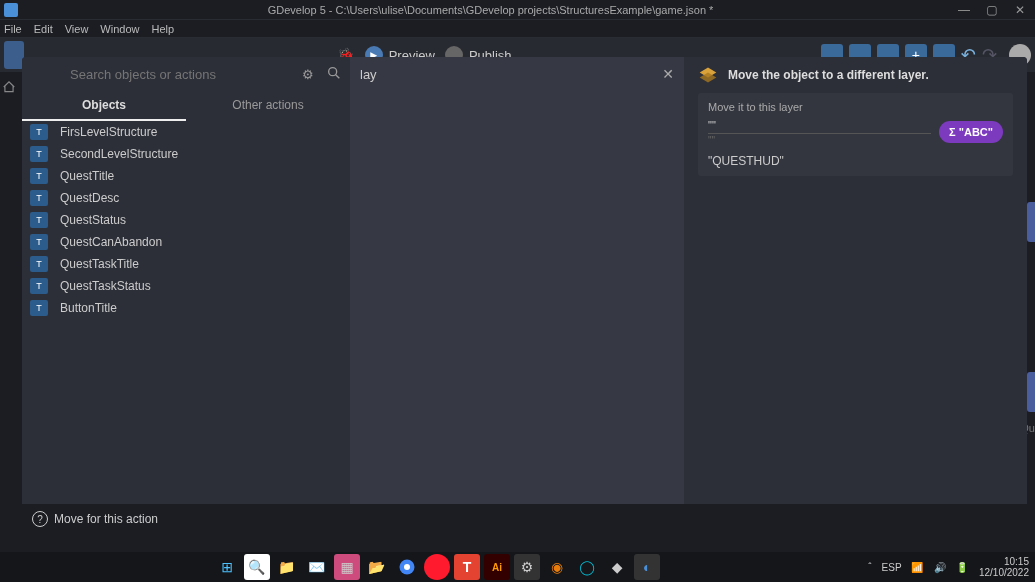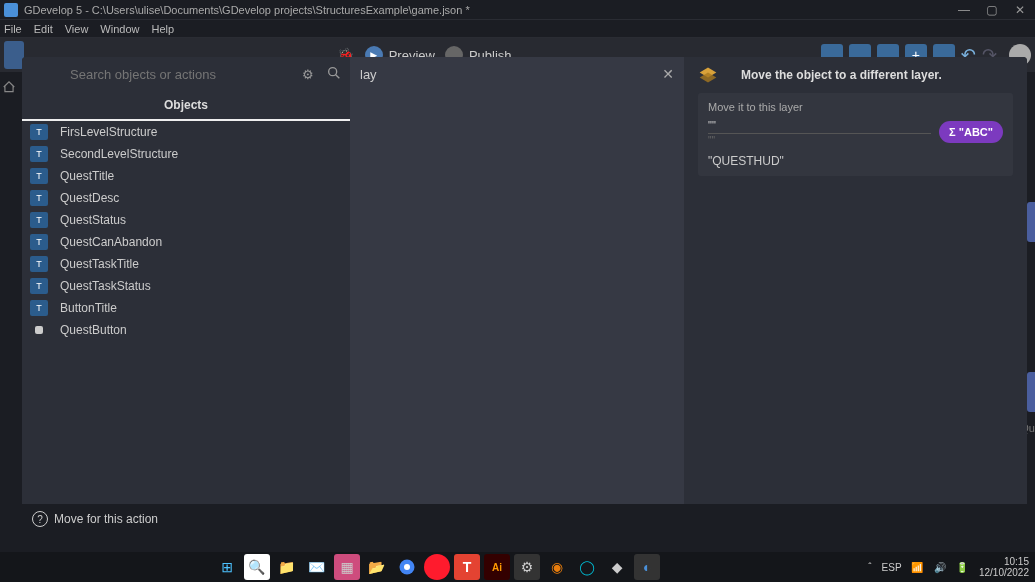--- a/index.html
+++ b/index.html
@@ -1,19 +1,19 @@
 <!DOCTYPE html>
 <html><head>
   <meta charset="utf-8">
   <style>
     * { margin: 0; padding: 0; box-sizing: border-box; }
     body { font-family: -apple-system, BlinkMacSystemFont, "Segoe UI", Arial, sans-serif; background: #1b1d23; color: #cccccc; width: 1035px; height: 582px; overflow: hidden; font-size: 13px; }
     
     
-    .titlebar { height: 20px; background: #1b1d23; display: flex; align-items: center; padding: 0 4px; border-bottom: 1px solid #2a2c33; }
+    .titlebar { height: 20px; background: #1b1d23; display: flex; align-items: center; padding: 0 4px; border-bottom: 1px solid #2a2c33; text-align: center; }
     .titlebar-icon { width: 14px; height: 14px; margin-right: 6px; background: #4a90d9; border-radius: 2px; }
     .titlebar-text { font-size: 11px; color: #aaaaaa; flex: 1; }
     .win-controls { display: flex; gap: 14px; margin-right: 4px; }
     .win-btn { width: 14px; height: 14px; display: flex; align-items: center; justify-content: center; color: #999; font-size: 12px; cursor: pointer; }
     
     
     .menubar { height: 18px; background: #1b1d23; display: flex; align-items: center; padding: 0 4px; gap: 12px; border-bottom: 1px solid #2a2c33; }
     .menubar-item { font-size: 11px; color: #bbb; cursor: pointer; }
     
     
@@ -61,21 +61,21 @@
     .action-item.selected { background: #565968; }
     .action-icon { width: 22px; height: 22px; flex-shrink: 0; display: flex; align-items: center; justify-content: center; }
     .action-icon svg { width: 18px; height: 18px; }
     .action-txt { display: flex; flex-direction: column; }
     .action-title { font-size: 12px; color: #ddd; }
     .action-sub { font-size: 11px; color: #888; }
     .highlight { color: #ddd; text-decoration: underline; }
     
     
     .right-panel { flex: 1; background: #2c2f38; padding: 8px 14px; }
-    .rp-header { display: flex; align-items: center; gap: 23px; margin-bottom: 8px; }
+    .rp-header { display: flex; align-items: center; gap: 10px; margin-bottom: 8px; }
     .rp-icon { width: 20px; height: 20px; }
     .rp-title { font-size: 12px; color: #ddd; font-weight: 600; }
     .rp-box { background: #33363f; border-radius: 3px; padding: 8px 10px; position: relative; }
     .rp-label { font-size: 11px; color: #aaa; margin-bottom: 4px; }
     .rp-field { display: flex; align-items: center; gap: 8px; }
     .rp-input-wrap { flex: 1; }
     .rp-input { width: 100%; background: transparent; border: none; border-bottom: 1px solid #555; color: #ccc; font-size: 11px; outline: none; padding: 2px 0; }
     .rp-inputhint { font-size: 10px; color: #666; margin-top: 1px; }
     .abc-btn { background: #7c3abf; color: #fff; border: none; border-radius: 14px; padding: 5px 10px; font-size: 11px; font-weight: 600; cursor: pointer; display: flex; align-items: center; gap: 4px; }
     .rp-quest { font-size: 12px; color: #ccc; margin-top: 8px; }
@@ -167,20 +167,21 @@
             <span class="search-icon">⚙</span>
             <span class="search-icon">
               <svg viewBox="0 0 24 24" width="16" height="16" fill="none" stroke="currentColor" stroke-width="2">
                   <circle cx="10" cy="10" r="6"></circle>
                   <line x1="20" y1="20" x2="14.5" y2="14.5"></line>
                 </svg>
             </span>
           </div>
           <div class="tabs">
             <div class="tab active">Objects</div>
+            <div class="tab">Other actions</div>
           </div>
           <div class="obj-list">
             <div class="obj-item">
                 <div class="obj-icon">T</div>
                 <span>FirsLevelStructure</span>
               </div>
             <div class="obj-item">
                 <div class="obj-icon">T</div>
                 <span>SecondLevelStructure</span>
               </div>
@@ -204,24 +205,20 @@
                 <div class="obj-icon">T</div>
                 <span>QuestTaskTitle</span>
               </div>
             <div class="obj-item">
                 <div class="obj-icon">T</div>
                 <span>QuestTaskStatus</span>
               </div>
             <div class="obj-item">
                 <div class="obj-icon">T</div>
                 <span>ButtonTitle</span>
-              </div>
-            <div class="obj-item">
-                <div class="obj-icon small"></div>
-                <span>QuestButton</span>
               </div>
           </div>
         </div>
 
         <div class="mid-panel">
           <div class="mid-search">
             <input class="mid-input" value="lay" style="">
             <span class="mid-x">✕</span>
           </div>
           <div class="action-list">

